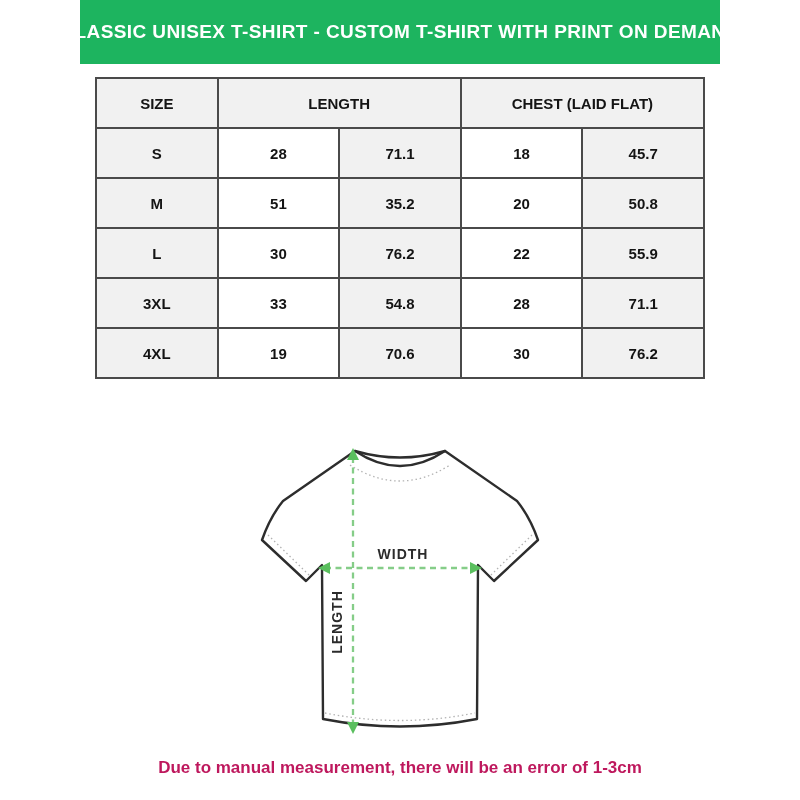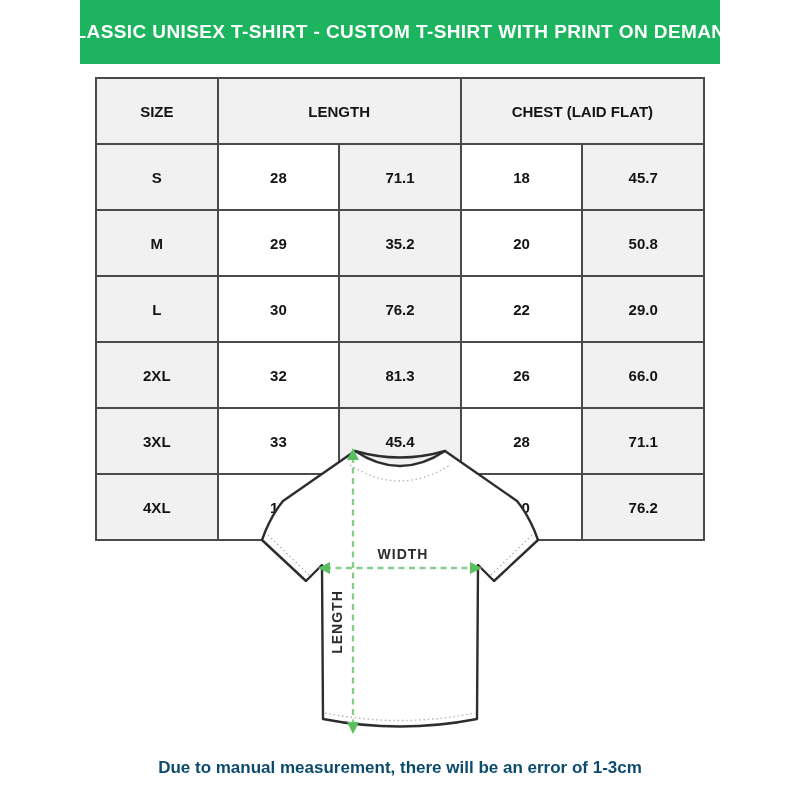--- a/index.html
+++ b/index.html
@@ -48,21 +48,21 @@
     table-layout: fixed;
   }
   .size-chart th, .size-chart td {
     border: 2px solid #4a4a4a;
     height: 32px;
     text-align: center;
     vertical-align: middle;
     font-size: 15px;
     font-weight: bold;
     color: #141414;
-    padding: 16px;
+    padding: 8px;
     background: #ffffff;
   }
   .size-chart .shade {
     background: #f1f1f1;
   }
 
   
   .diagram {
     position: absolute;
     left: 250px;
@@ -71,21 +71,21 @@
     height: 310px;
   }
 
   
   .note {
     position: absolute;
     left: 0;
     top: 758px;
     width: 800px;
     text-align: center;
-    color: #0c4a6e;
+    color: #be185d;
     font-size: 17px;
     font-weight: bold;
   }
 </style>
 </head>
 <body>
 
 <div class="stage">
 
   <div class="banner">
@@ -110,43 +110,36 @@
     <tbody>
       <tr>
         <td class="shade">S</td>
         <td>28</td>
         <td class="shade">71.1</td>
         <td>18</td>
         <td class="shade">45.7</td>
       </tr>
       <tr>
         <td class="shade">M</td>
-        <td>29</td>
+        <td>51</td>
         <td class="shade">35.2</td>
         <td>20</td>
         <td class="shade">50.8</td>
       </tr>
       <tr>
         <td class="shade">L</td>
         <td>30</td>
         <td class="shade">76.2</td>
         <td>22</td>
-        <td class="shade">29.0</td>
-      </tr>
-      <tr>
-        <td class="shade">2XL</td>
-        <td>32</td>
-        <td class="shade">81.3</td>
-        <td>26</td>
-        <td class="shade">66.0</td>
+        <td class="shade">55.9</td>
       </tr>
       <tr>
         <td class="shade">3XL</td>
         <td>33</td>
-        <td class="shade">45.4</td>
+        <td class="shade">54.8</td>
         <td>28</td>
         <td class="shade">71.1</td>
       </tr>
       <tr>
         <td class="shade">4XL</td>
         <td>19</td>
         <td class="shade">70.6</td>
         <td>30</td>
         <td class="shade">76.2</td>
       </tr>

